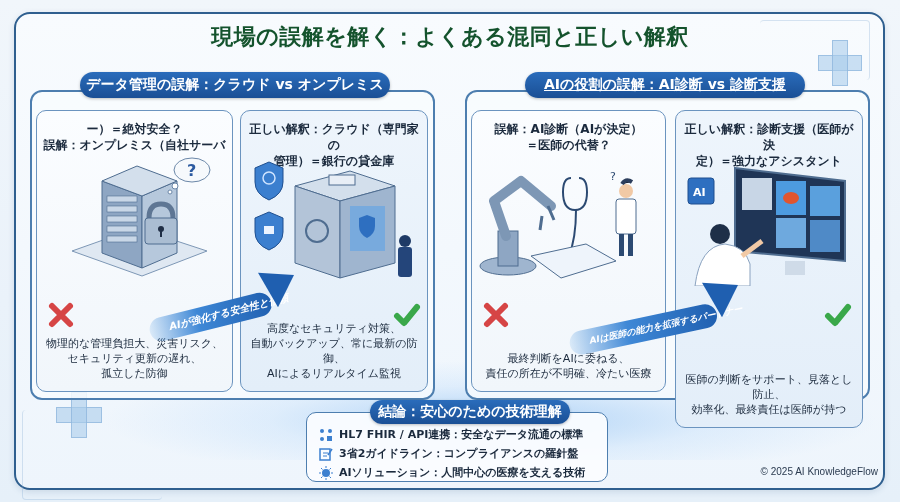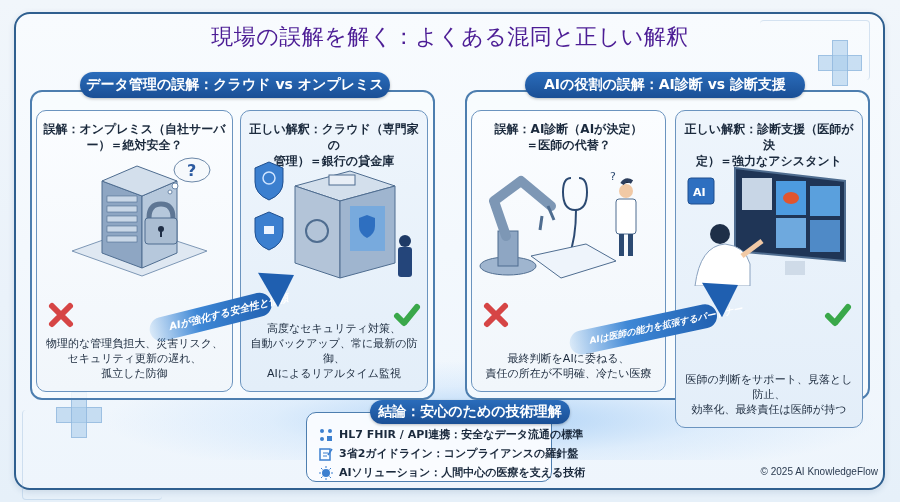--- a/index.html
+++ b/index.html
@@ -11,21 +11,21 @@
     color: #1b2a3d;
   }
   .frame {
     position: absolute; left: 14px; top: 12px; width: 871px; height: 478px;
     border: 2px solid #2f5f8f; border-radius: 16px;
     background: linear-gradient(180deg, #f8fbfe 0%, #eef5fc 100%);
     box-shadow: 0 2px 6px rgba(40,80,130,0.15);
   }
   .title {
     position: absolute; left: 0; top: 22px; width: 900px; text-align: center;
-    font-size: 22px; font-weight: normal; color: #4c1d95; letter-spacing: 0.5px;
+    font-size: 22px; font-weight: bold; color: #14532d; letter-spacing: 0.5px;
   }
   .bg-wave {
     position: absolute; left: 100px; top: 360px; width: 780px; height: 100px;
     background: radial-gradient(ellipse at 50% 60%, rgba(120,180,240,0.55) 0%, rgba(170,210,250,0.25) 40%, rgba(255,255,255,0) 70%);
     pointer-events: none;
   }
   .deco-cross {
     position: absolute; background: rgba(170,205,235,0.6); border: 1px solid rgba(140,180,220,0.7);
   }
   .circuit {
@@ -64,21 +64,21 @@
     color: #ffffff; font-size: 10px; font-weight: bold; font-style: italic;
     display: flex; align-items: center; padding-left: 20px; white-space: nowrap;
     transform-origin: left center;
   }
   .arrow-head {
     position: absolute; width: 0; height: 0;
     border-top: 20px solid transparent; border-bottom: 20px solid transparent;
     border-left: 30px solid #1f5fb0; transform-origin: left center;
   }
   .concl {
-    position: absolute; left: 306px; top: 412px; width: 246px; height: 70px;
+    position: absolute; left: 306px; top: 412px; width: 302px; height: 70px;
     border: 1.5px solid #4d7eaf; border-radius: 10px;
     background: rgba(250,252,255,0.95);
   }
   .concl-row {
     position: absolute; left: 12px; font-size: 11px; font-weight: bold; color: #1b2a3d;
     display: flex; align-items: center; gap: 6px; white-space: nowrap;
   }
   .concl-row .ic { width: 14px; height: 14px; display: inline-block; }
   .copyright {
     position: absolute; right: 22px; top: 466px; font-size: 10px; color: #2a3a4f;
@@ -98,22 +98,22 @@
 <div class="circuit" style="left:22px;top:410px;width:140px;height:90px;border-top:none;border-right:none;opacity:0.5;"></div>
 <div class="circuit" style="left:760px;top:20px;width:110px;height:60px;border-left:none;border-bottom:none;opacity:0.5;"></div>
 
 <div class="title">現場の誤解を解く：よくある混同と正しい解釈</div>
 
 <div class="section" style="left:30px;top:90px;width:405px;height:310px;"></div>
 <div class="section-pill" style="left:80px;top:72px;width:310px;">データ管理の誤解：クラウド vs オンプレミス</div>
 
 <div class="card" style="left:36px;top:110px;width:197px;height:282px;">
   <div class="card-head">
+    <div>ー）＝絶対安全？</div>
     <div>誤解：オンプレミス（自社サーバ</div>
-    <div>ー）＝絶対安全？</div>
   </div>
   <svg class="illus" style="left:20px;top:45px;" width="160" height="125" viewBox="0 0 160 125">
     <polygon points="15,95 85,120 150,95 80,72" fill="#dfe8f2" stroke="#7d97b5"></polygon>
     <polygon points="45,25 85,40 85,112 45,97" fill="#8ea6c3" stroke="#4f6d90"></polygon>
     <polygon points="85,40 120,25 120,97 85,112" fill="#b6c8dc" stroke="#4f6d90"></polygon>
     <polygon points="45,25 80,10 120,25 85,40" fill="#d3dfec" stroke="#4f6d90"></polygon>
     <g fill="#c9d7e7" stroke="#4f6d90" stroke-width="0.6">
       <rect x="50" y="40" width="30" height="6"></rect>
         <rect x="50" y="50" width="30" height="6"></rect>
       <rect x="50" y="60" width="30" height="6"></rect>
@@ -166,21 +166,21 @@
     <div>高度なセキュリティ対策、</div>
     <div>自動バックアップ、常に最新の防御、</div>
     <div>AIによるリアルタイム監視</div>
   </div>
 </div>
 
 <div class="arrow-band" style="left:150px;top:320px;width:125px;transform:rotate(-14deg);">AIが強化する安全性と信頼</div>
 <div class="arrow-head" style="left:268px;top:270px;transform:rotate(-30deg);"></div>
 
 <div class="section" style="left:465px;top:90px;width:405px;height:310px;"></div>
-<div class="section-pill" style="left:525px;top:72px;width:280px;">AIの役割の誤解：AI診断 vs 診断支援</div>
+<div class="section-pill" style="left:525px;top:72px;width:280px;text-decoration:underline;">AIの役割の誤解：AI診断 vs 診断支援</div>
 
 <div class="card" style="left:471px;top:110px;width:195px;height:282px;">
   <div class="card-head">
     <div>誤解：AI診断（AIが決定）</div>
     <div>＝医師の代替？</div>
   </div>
   <svg class="illus" style="left:4px;top:45px;" width="185" height="125" viewBox="0 0 185 125">
     <ellipse cx="32" cy="110" rx="28" ry="9" fill="#9fb5cf" stroke="#4f6d90"></ellipse>
     <rect x="22" y="75" width="20" height="35" fill="#8ea6c3" stroke="#4f6d90"></rect>
     <path d="M30,80 L18,45 L45,25 L75,50" fill="none" stroke="#7d97b5" stroke-width="10" stroke-linecap="round" stroke-linejoin="round"></path>

